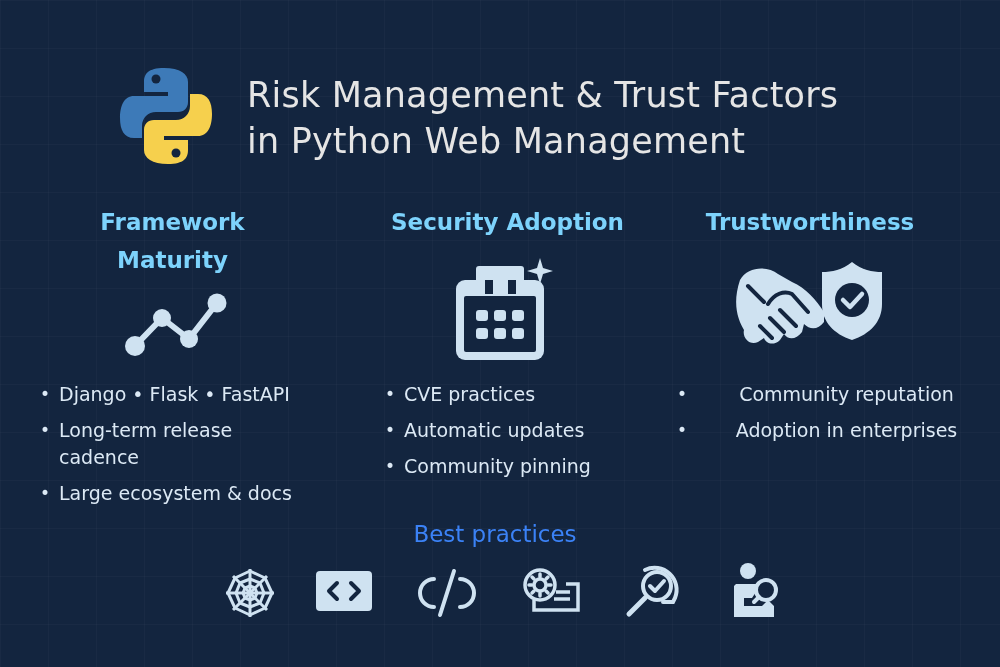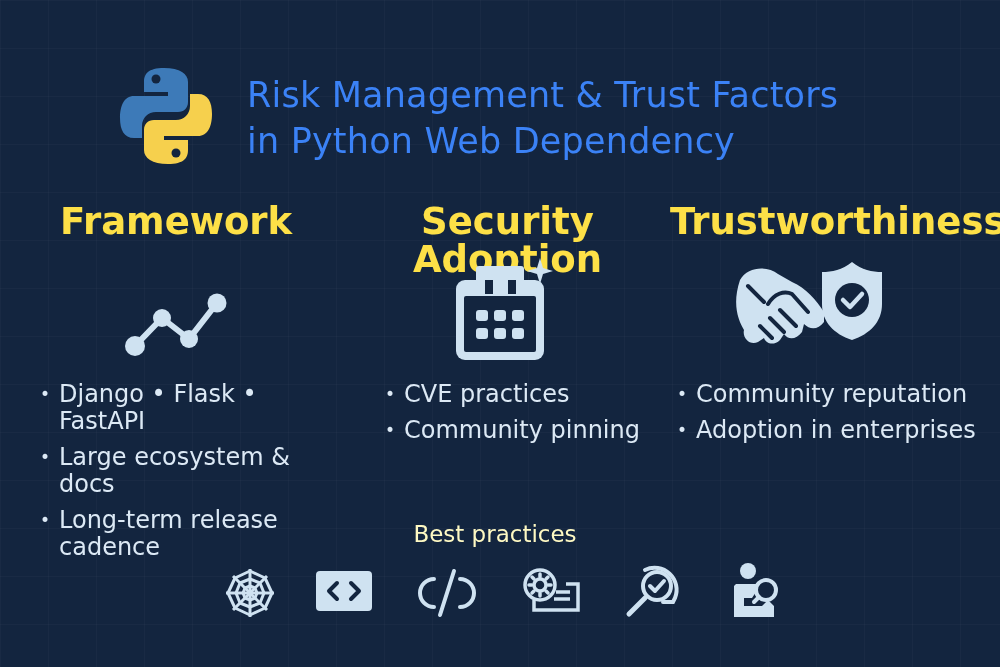--- a/index.html
+++ b/index.html
@@ -9,70 +9,71 @@
       background-image:
         linear-gradient(rgba(255,255,255,0.025) 1px, transparent 1px),
         linear-gradient(90deg, rgba(255,255,255,0.025) 1px, transparent 1px);
       background-size: 48px 48px;
       font-family: "Liberation Sans", "DejaVu Sans", sans-serif;
       color: #dce9f5;
     }
     .abs { position: absolute; }
     .title {
       left: 247px; top: 72px; font-size: 35px; line-height: 46px;
-      font-weight: 500; color: #3b82f6; letter-spacing: 0.2px;
+      font-weight: 500; color: #e5e5e5; letter-spacing: 0.2px;
       font-family: "DejaVu Sans", sans-serif;
     }
     .col-title {
       font-family: "DejaVu Sans", sans-serif; font-weight: bold;
-      color: #fde047; font-size: 37px; line-height: 38px; text-align: center;
+      color: #7dd3fc; font-size: 23px; line-height: 38px; text-align: center;
     }
-    ul.bullets { list-style: none; margin: 0; padding: 0; font-size: 24px; line-height: 27px; color: #dce9f5;
+    ul.bullets { list-style: none; margin: 0; padding: 0; font-size: 19px; line-height: 27px; color: #dce9f5;
       font-family: "DejaVu Sans", sans-serif; }
     ul.bullets li { position: relative; padding-left: 19px; margin-bottom: 9px; }
     ul.bullets li::before { content: "•"; position: absolute; left: 0; top: 0; font-size: 17px; }
     .bp-label {
       left: 0; width: 990px; top: 521px; text-align: center;
-      font-size: 23px; color: #fef9c3; font-family: "DejaVu Sans", sans-serif;
+      font-size: 23px; color: #3b82f6; font-family: "DejaVu Sans", sans-serif;
     }
     svg { display: block; }
   </style>
 </head>
 <body>
 
 <div class="abs" style="left:118px;top:66px;">
   <svg width="96" height="100" viewBox="0 0 96 100">
     <path d="M46 2 C30 2 26 8 26 16 L26 26 L50 26 L50 30 L16 30 C6 30 2 40 2 52 C2 64 6 72 16 72 L24 72 L24 60 C24 52 30 46 38 46 L60 46 C66 46 70 42 70 36 L70 16 C70 8 62 2 46 2 Z" fill="#3d7ab8"></path>
     <circle cx="38" cy="13" r="4.5" fill="#13253f"></circle>
     <path d="M50 98 C66 98 70 92 70 84 L70 74 L46 74 L46 70 L80 70 C90 70 94 60 94 48 C94 36 90 28 80 28 L72 28 L72 40 C72 48 66 54 58 54 L36 54 C30 54 26 58 26 64 L26 84 C26 92 34 98 50 98 Z" fill="#f6d04d"></path>
     <circle cx="58" cy="87" r="4.5" fill="#13253f"></circle>
   </svg>
 </div>
 
 <div class="abs title">
   <div>Risk Management &amp; Trust Factors</div>
-  <div>in Python Web Dependency</div>
+  <div>in Python Web Management</div>
 </div>
 
 <div class="abs col-title" style="left:60px;width:225px;top:203px;">
   <div>Framework</div>
+  <div>Maturity</div>
 </div>
 <div class="abs" style="left:118px;top:290px;">
   <svg width="115" height="70" viewBox="0 0 115 70">
     <polyline points="17,56 44,28 71,49 99,13" fill="none" stroke="#cfe2f1" stroke-width="6" stroke-linejoin="round"></polyline>
     <circle cx="17" cy="56" r="10" fill="#cfe2f1"></circle>
     <circle cx="44" cy="28" r="9" fill="#cfe2f1"></circle>
     <circle cx="71" cy="49" r="9" fill="#cfe2f1"></circle>
     <circle cx="99" cy="13" r="9.5" fill="#cfe2f1"></circle>
   </svg>
 </div>
 <ul class="abs bullets" style="left:40px;top:381px;width:300px;">
   <li>Django • Flask • FastAPI</li>
+  <li style="width:220px;">Long-term release cadence</li>
   <li>Large ecosystem &amp; docs</li>
-  <li style="width:220px;">Long-term release cadence</li>
 </ul>
 
 <div class="abs col-title" style="left:360px;width:295px;top:203px;">
   <div>Security Adoption</div>
 </div>
 <div class="abs" style="left:452px;top:258px;">
   <svg width="110" height="106" viewBox="0 0 110 106">
     <rect x="4" y="22" width="88" height="80" rx="9" fill="#cfe2f1"></rect>
     <rect x="12" y="38" width="72" height="56" rx="2" fill="#13253f"></rect>
     <rect x="24" y="8" width="48" height="20" rx="3" fill="#cfe2f1"></rect>
@@ -82,38 +83,39 @@
     <rect x="42" y="52" width="12" height="11" rx="3" fill="#cfe2f1"></rect>
     <rect x="60" y="52" width="12" height="11" rx="3" fill="#cfe2f1"></rect>
     <rect x="24" y="70" width="12" height="11" rx="3" fill="#cfe2f1"></rect>
     <rect x="42" y="70" width="12" height="11" rx="3" fill="#cfe2f1"></rect>
     <rect x="60" y="70" width="12" height="11" rx="3" fill="#cfe2f1"></rect>
     <path d="M88 0 L91 10 L101 13 L91 16 L88 26 L85 16 L75 13 L85 10 Z" fill="#cfe2f1"></path>
   </svg>
 </div>
 <ul class="abs bullets" style="left:385px;top:381px;width:280px;">
   <li>CVE practices</li>
+  <li>Automatic updates</li>
   <li>Community pinning</li>
 </ul>
 
 <div class="abs col-title" style="left:670px;width:280px;top:203px;text-align:center;">
   <div>Trustworthiness</div>
 </div>
 <div class="abs" style="left:730px;top:260px;">
   <svg width="155" height="102" viewBox="0 0 155 102">
 
     <path d="M10 20 C18 6 38 6 48 14 L62 22 C76 28 86 40 94 52 L94 62 C88 70 80 70 74 64 L72 72 C66 80 58 80 54 74 L50 80 C44 86 36 84 34 78 L28 82 C20 86 12 78 14 70 C8 60 2 44 10 20 Z" fill="#cfe2f1"></path>
     <path d="M18 26 L34 42 M38 44 C44 34 54 30 62 34 L78 52 M50 50 L66 66 M40 58 L54 72 M30 66 L42 78" stroke="#13253f" stroke-width="4" fill="none" stroke-linecap="round"></path>
 
     <path d="M122 2 C112 10 102 12 92 12 L92 44 C92 62 104 74 122 80 C140 74 152 62 152 44 L152 12 C142 12 132 10 122 2 Z" fill="#cfe2f1"></path>
     <circle cx="122" cy="40" r="17" fill="#13253f"></circle>
     <path d="M113 40 L120 47 L132 34" stroke="#cfe2f1" stroke-width="4.5" fill="none" stroke-linecap="round" stroke-linejoin="round"></path>
   </svg>
 </div>
-<ul class="abs bullets" style="left:677px;top:381px;width:320px;">
+<ul class="abs bullets" style="left:677px;top:381px;width:320px;text-align:center;">
   <li>Community reputation</li>
   <li>Adoption in enterprises</li>
 </ul>
 
 <div class="abs bp-label">Best practices</div>
 
 <div class="abs" style="left:223px;top:566px;">
   <svg width="54" height="54" viewBox="0 0 54 54" fill="none" stroke="#cfe2f1" stroke-width="3" stroke-linejoin="round">
     <line x1="27" y1="3" x2="27" y2="51"></line>
       <line x1="3" y1="27" x2="51" y2="27"></line>

